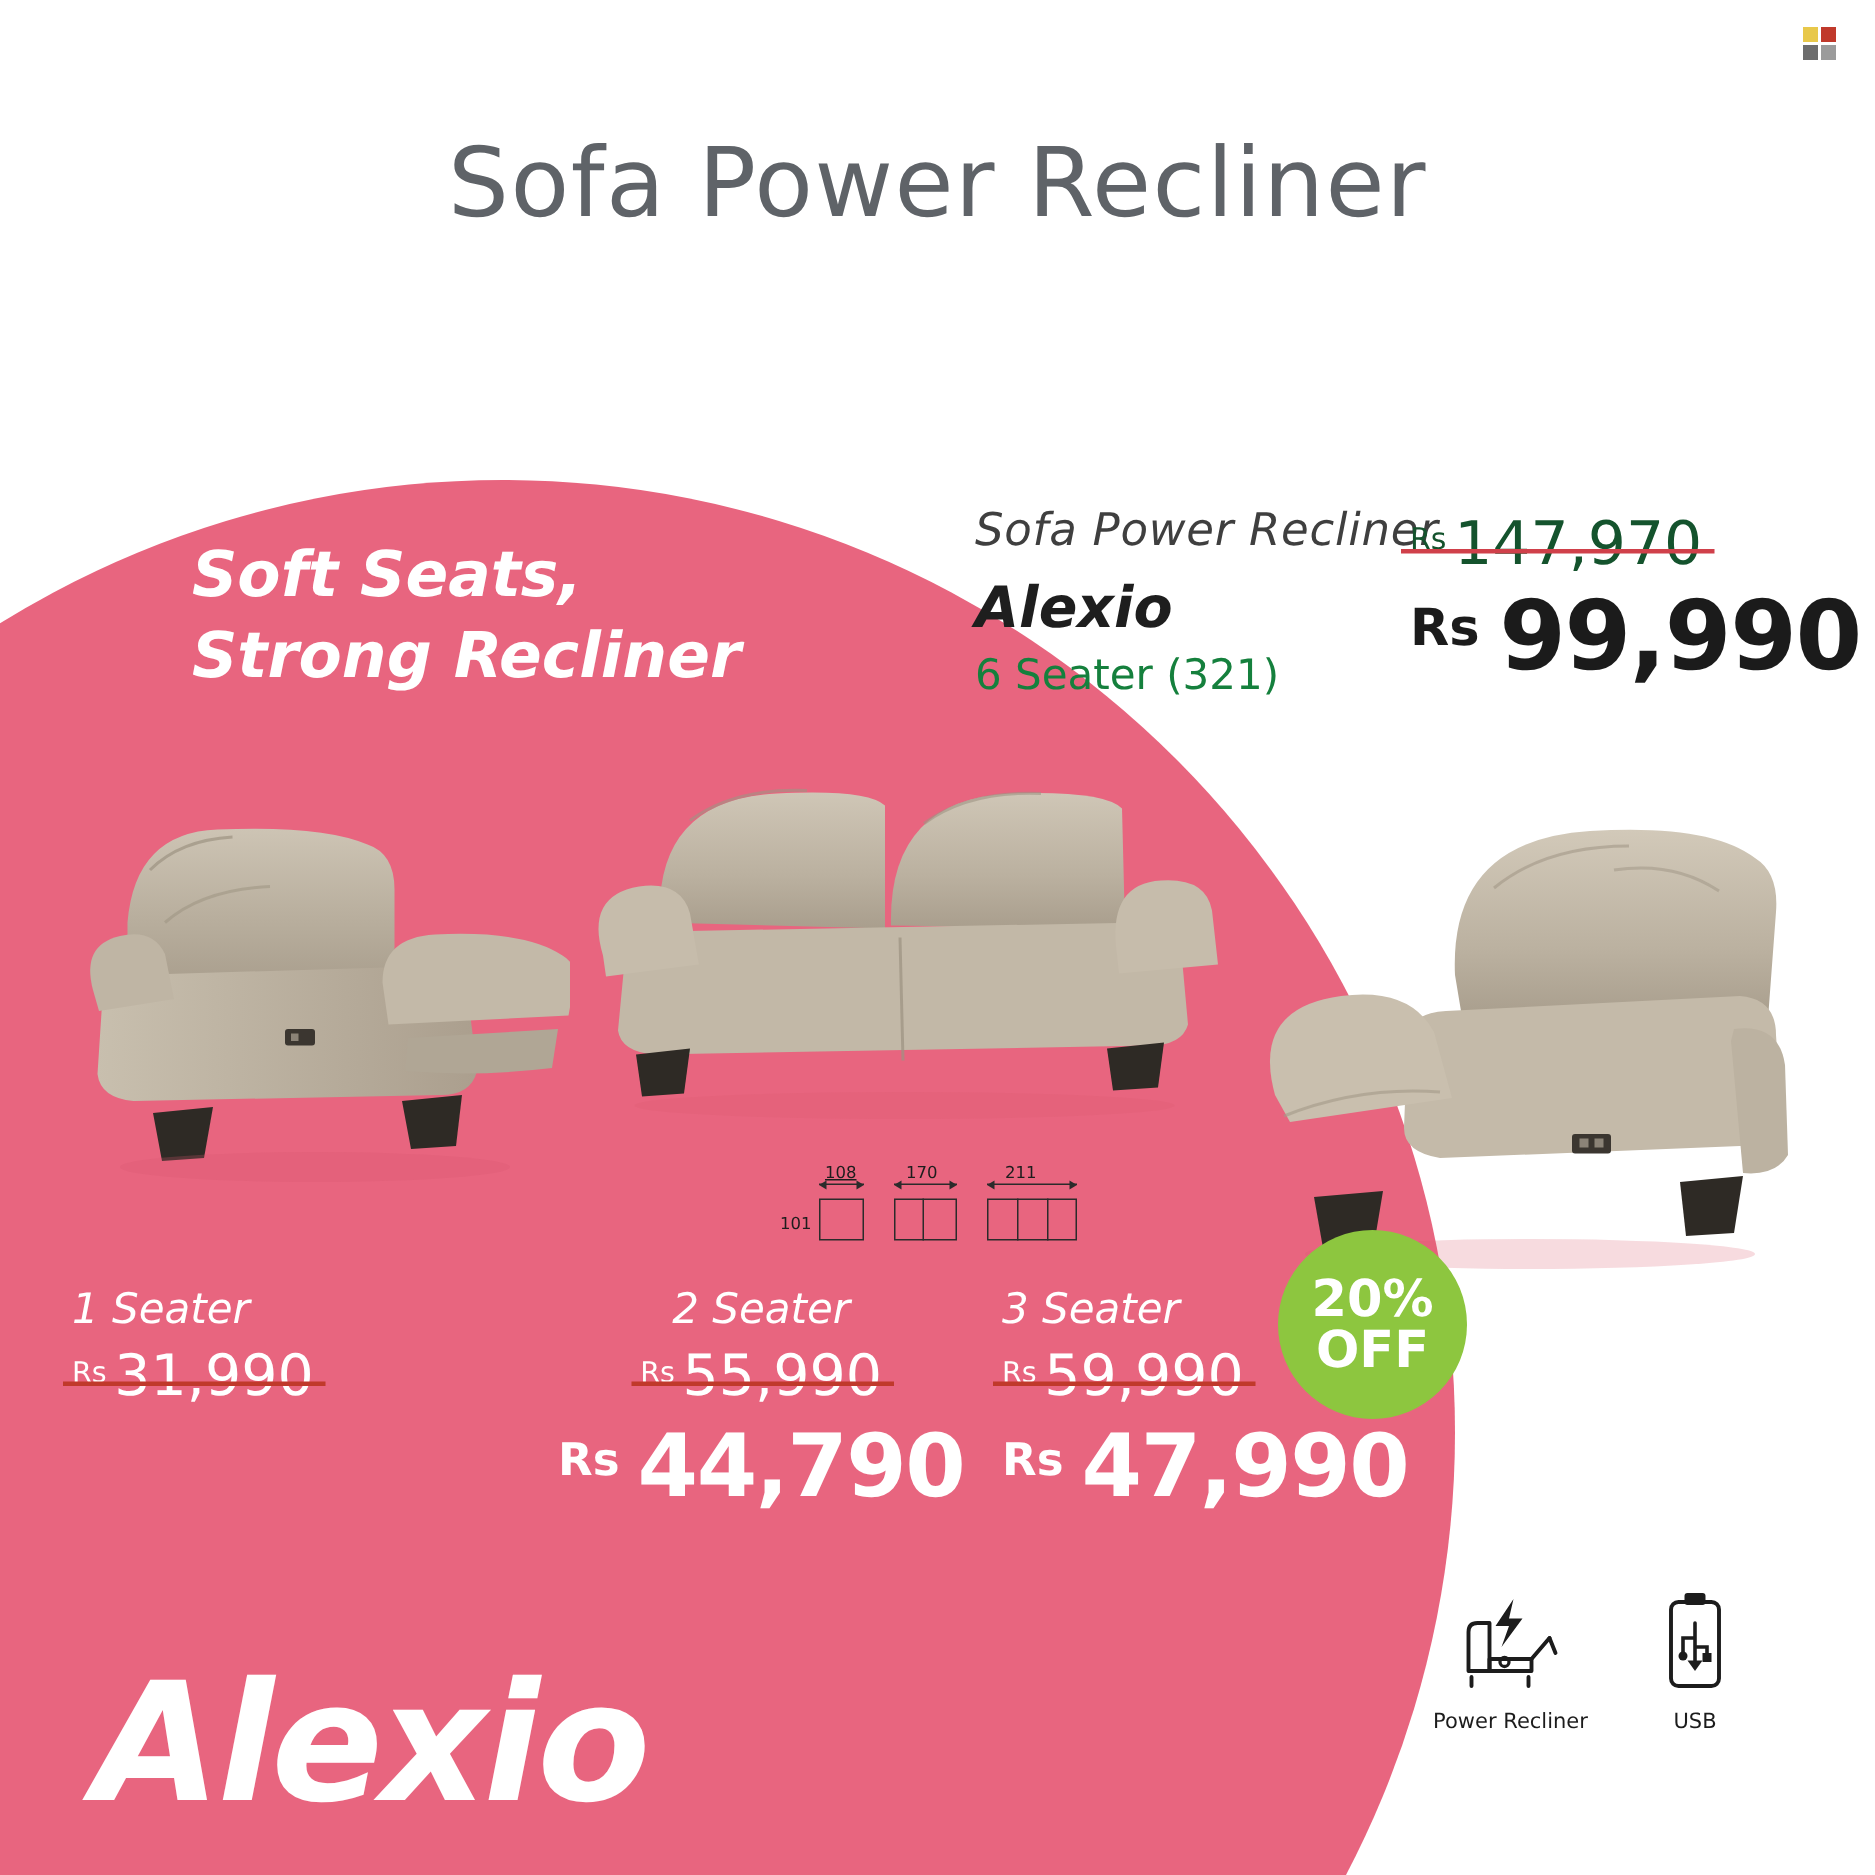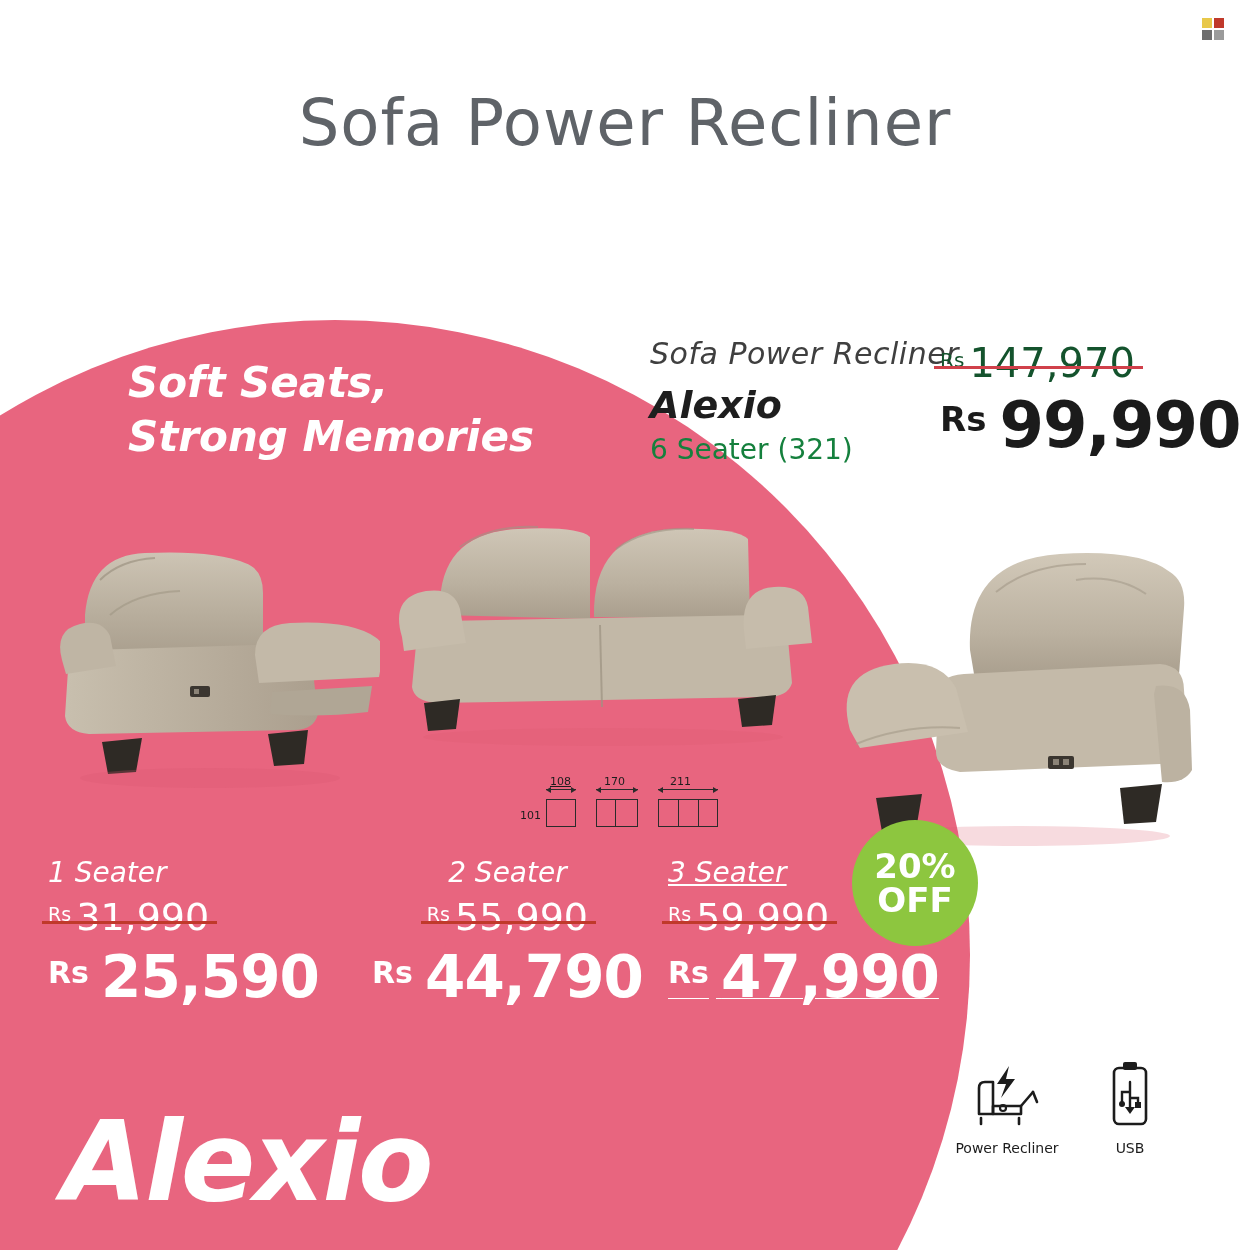--- a/index.html
+++ b/index.html
@@ -314,21 +314,21 @@
     <div class="cm-c"></div>
     <div class="cm-d"></div>
   </div>
 
   <div class="headline">Sofa Power Recliner</div>
 
   <div class="pink-circle"></div>
 
   <div class="slogan">
     <div>Soft Seats,</div>
-    <div>Strong Memories</div>
+    <div>Strong Recliner</div>
   </div>
 
   <div class="hero-info">
     <div class="hero-title">Sofa Power Recliner</div>
     <div class="hero-brand">Alexio</div>
     <div class="hero-variant">6 Seater (321)</div>
 
     <div class="hero-price-block">
       <div class="strike-row">
         <span class="rs-small">Rs</span>
@@ -454,40 +454,36 @@
     <span class="dim-box" style="left:178px; top:24px; width:1px; height:28px; border-width:0 0 0 1.6px;"></span>
   </div>
 
   <div class="price-col" style="left:48px; top:856px;">
     <div class="pc-title">1 Seater</div>
     <div class="pc-old">
       <span class="rs-small">Rs</span>
       <span class="amt">31,990</span>
       <span class="strike-line"></span>
     </div>
-    <div class="pc-new">
-      <span class="rs">Rs</span>
-      <span class="amt">25,590</span>
-    </div>
   </div>
 
   <div class="price-col" style="left:372px; top:856px;text-align:center;">
     <div class="pc-title">2 Seater</div>
     <div class="pc-old">
       <span class="rs-small">Rs</span>
       <span class="amt">55,990</span>
       <span class="strike-line"></span>
     </div>
     <div class="pc-new">
       <span class="rs">Rs</span>
       <span class="amt">44,790</span>
     </div>
   </div>
 
-  <div class="price-col" style="left:668px; top:856px;text-decoration:underline;">
+  <div class="price-col" style="left:668px; top:856px;">
     <div class="pc-title">3 Seater</div>
     <div class="pc-old">
       <span class="rs-small">Rs</span>
       <span class="amt">59,990</span>
       <span class="strike-line"></span>
     </div>
     <div class="pc-new">
       <span class="rs">Rs</span>
       <span class="amt">47,990</span>
     </div>

